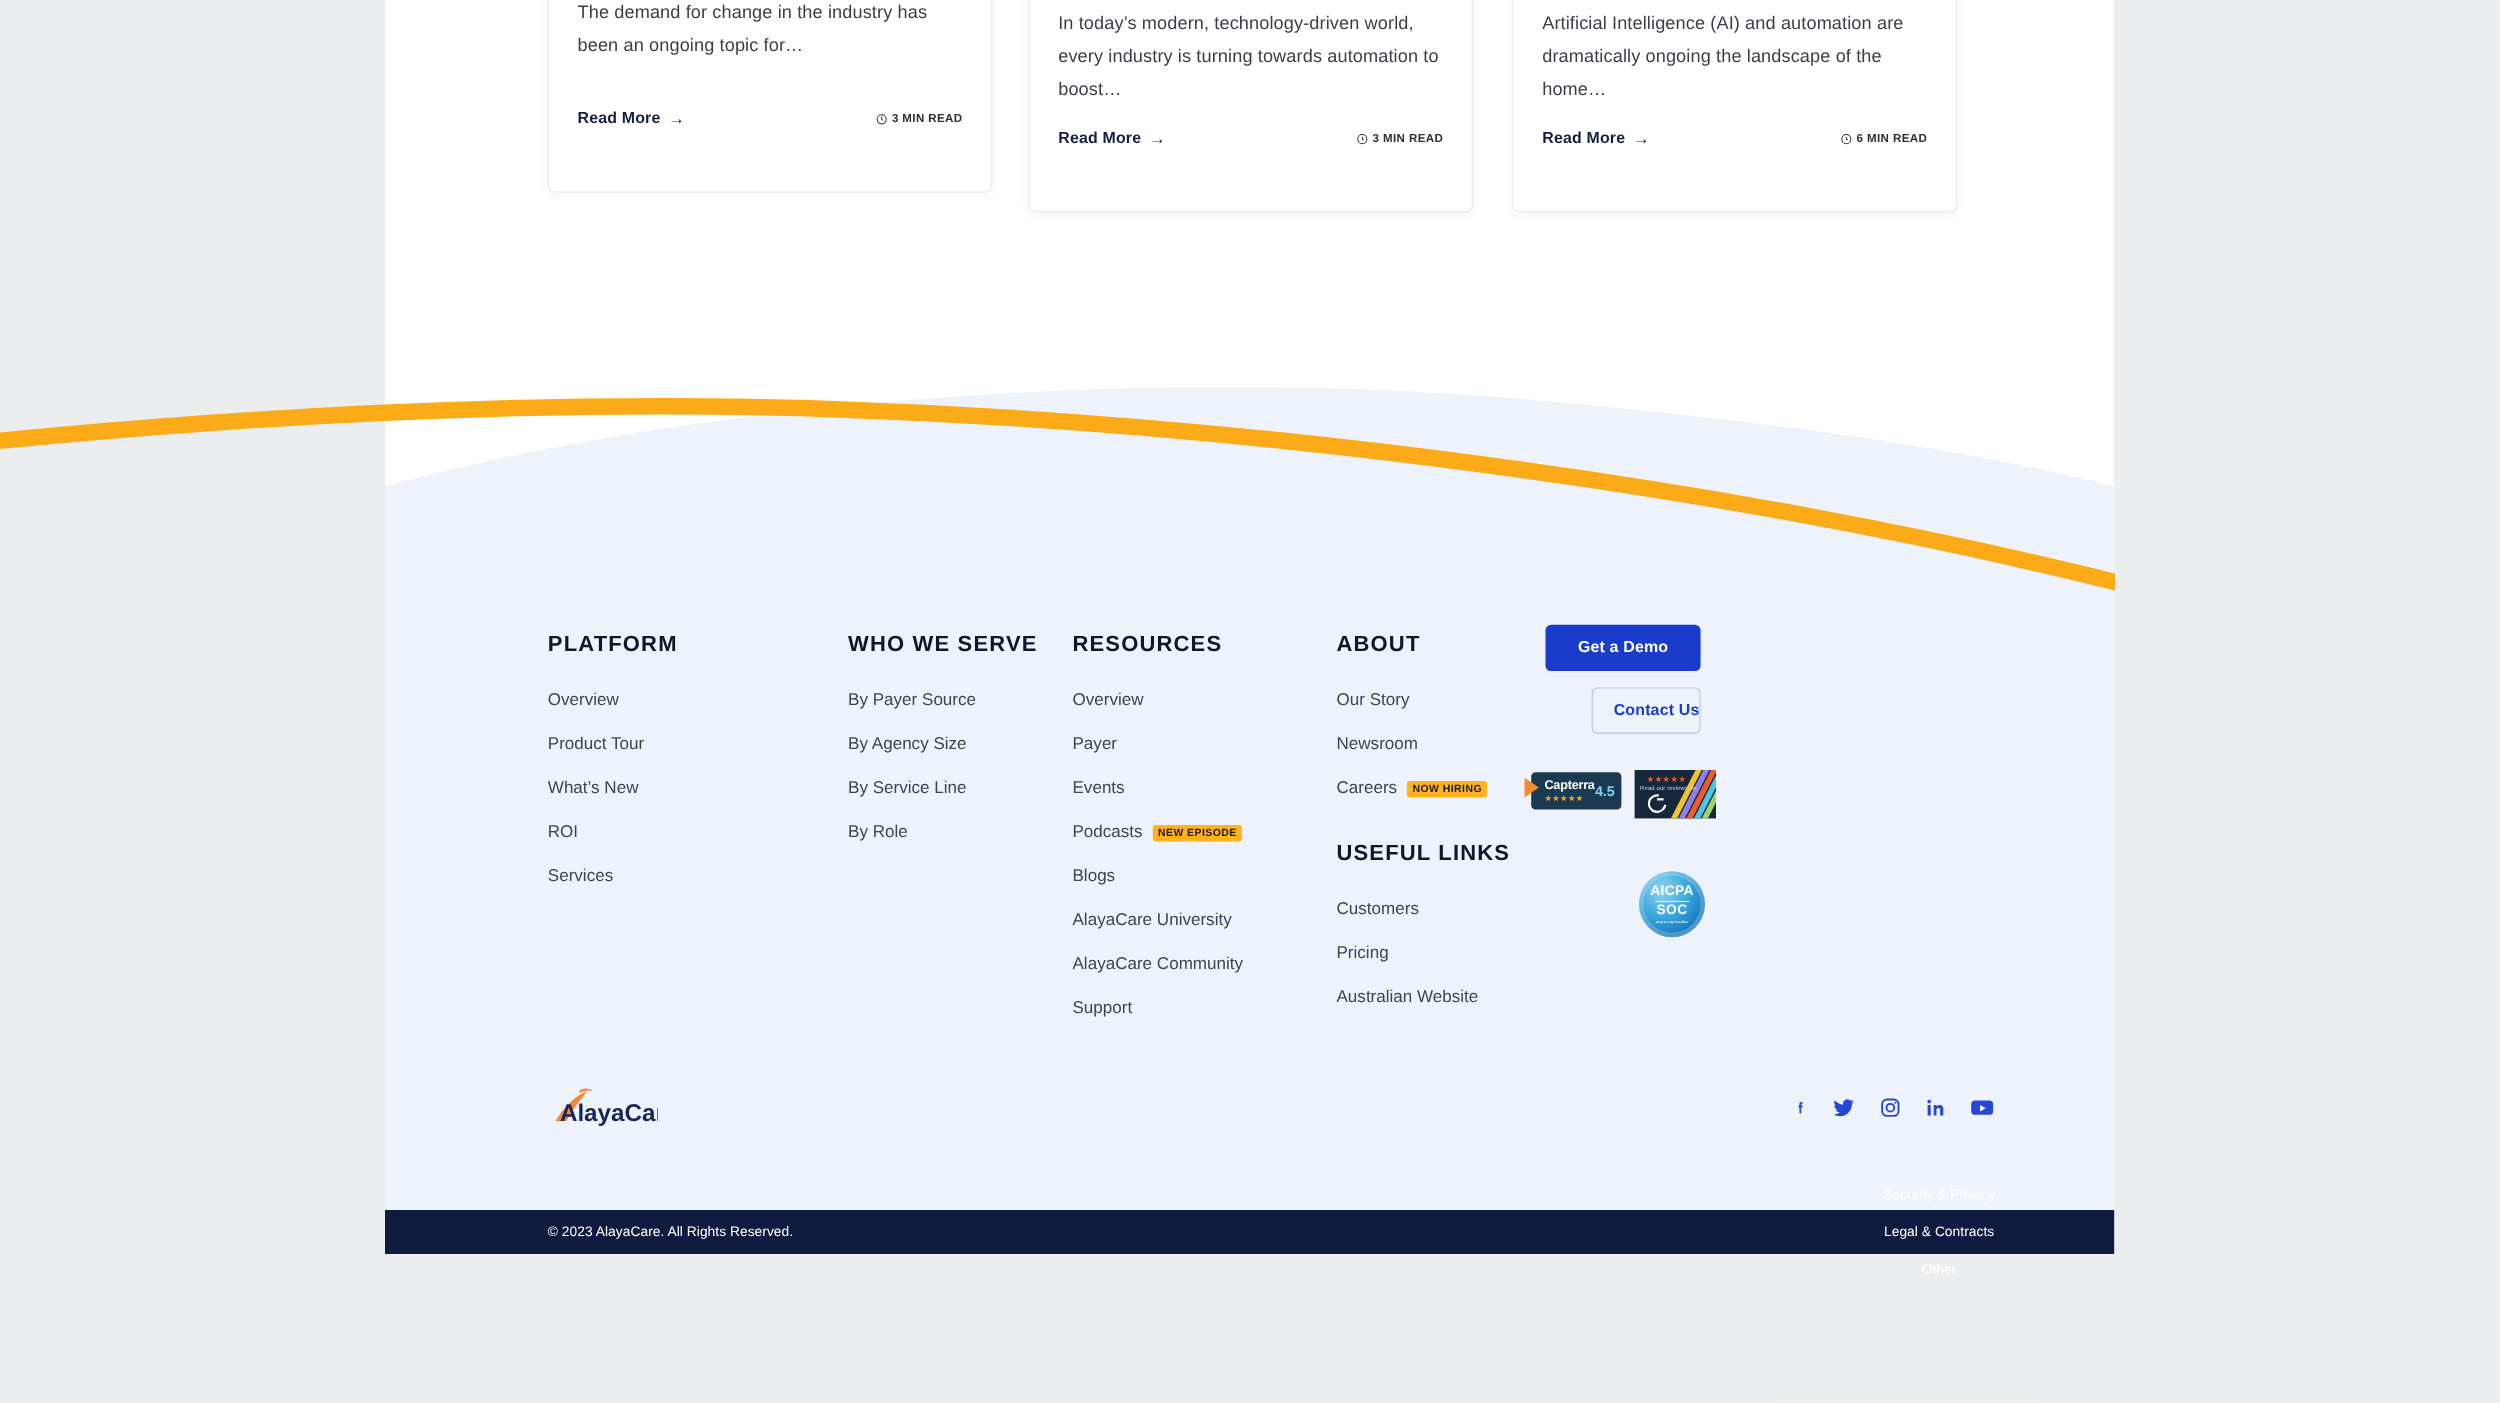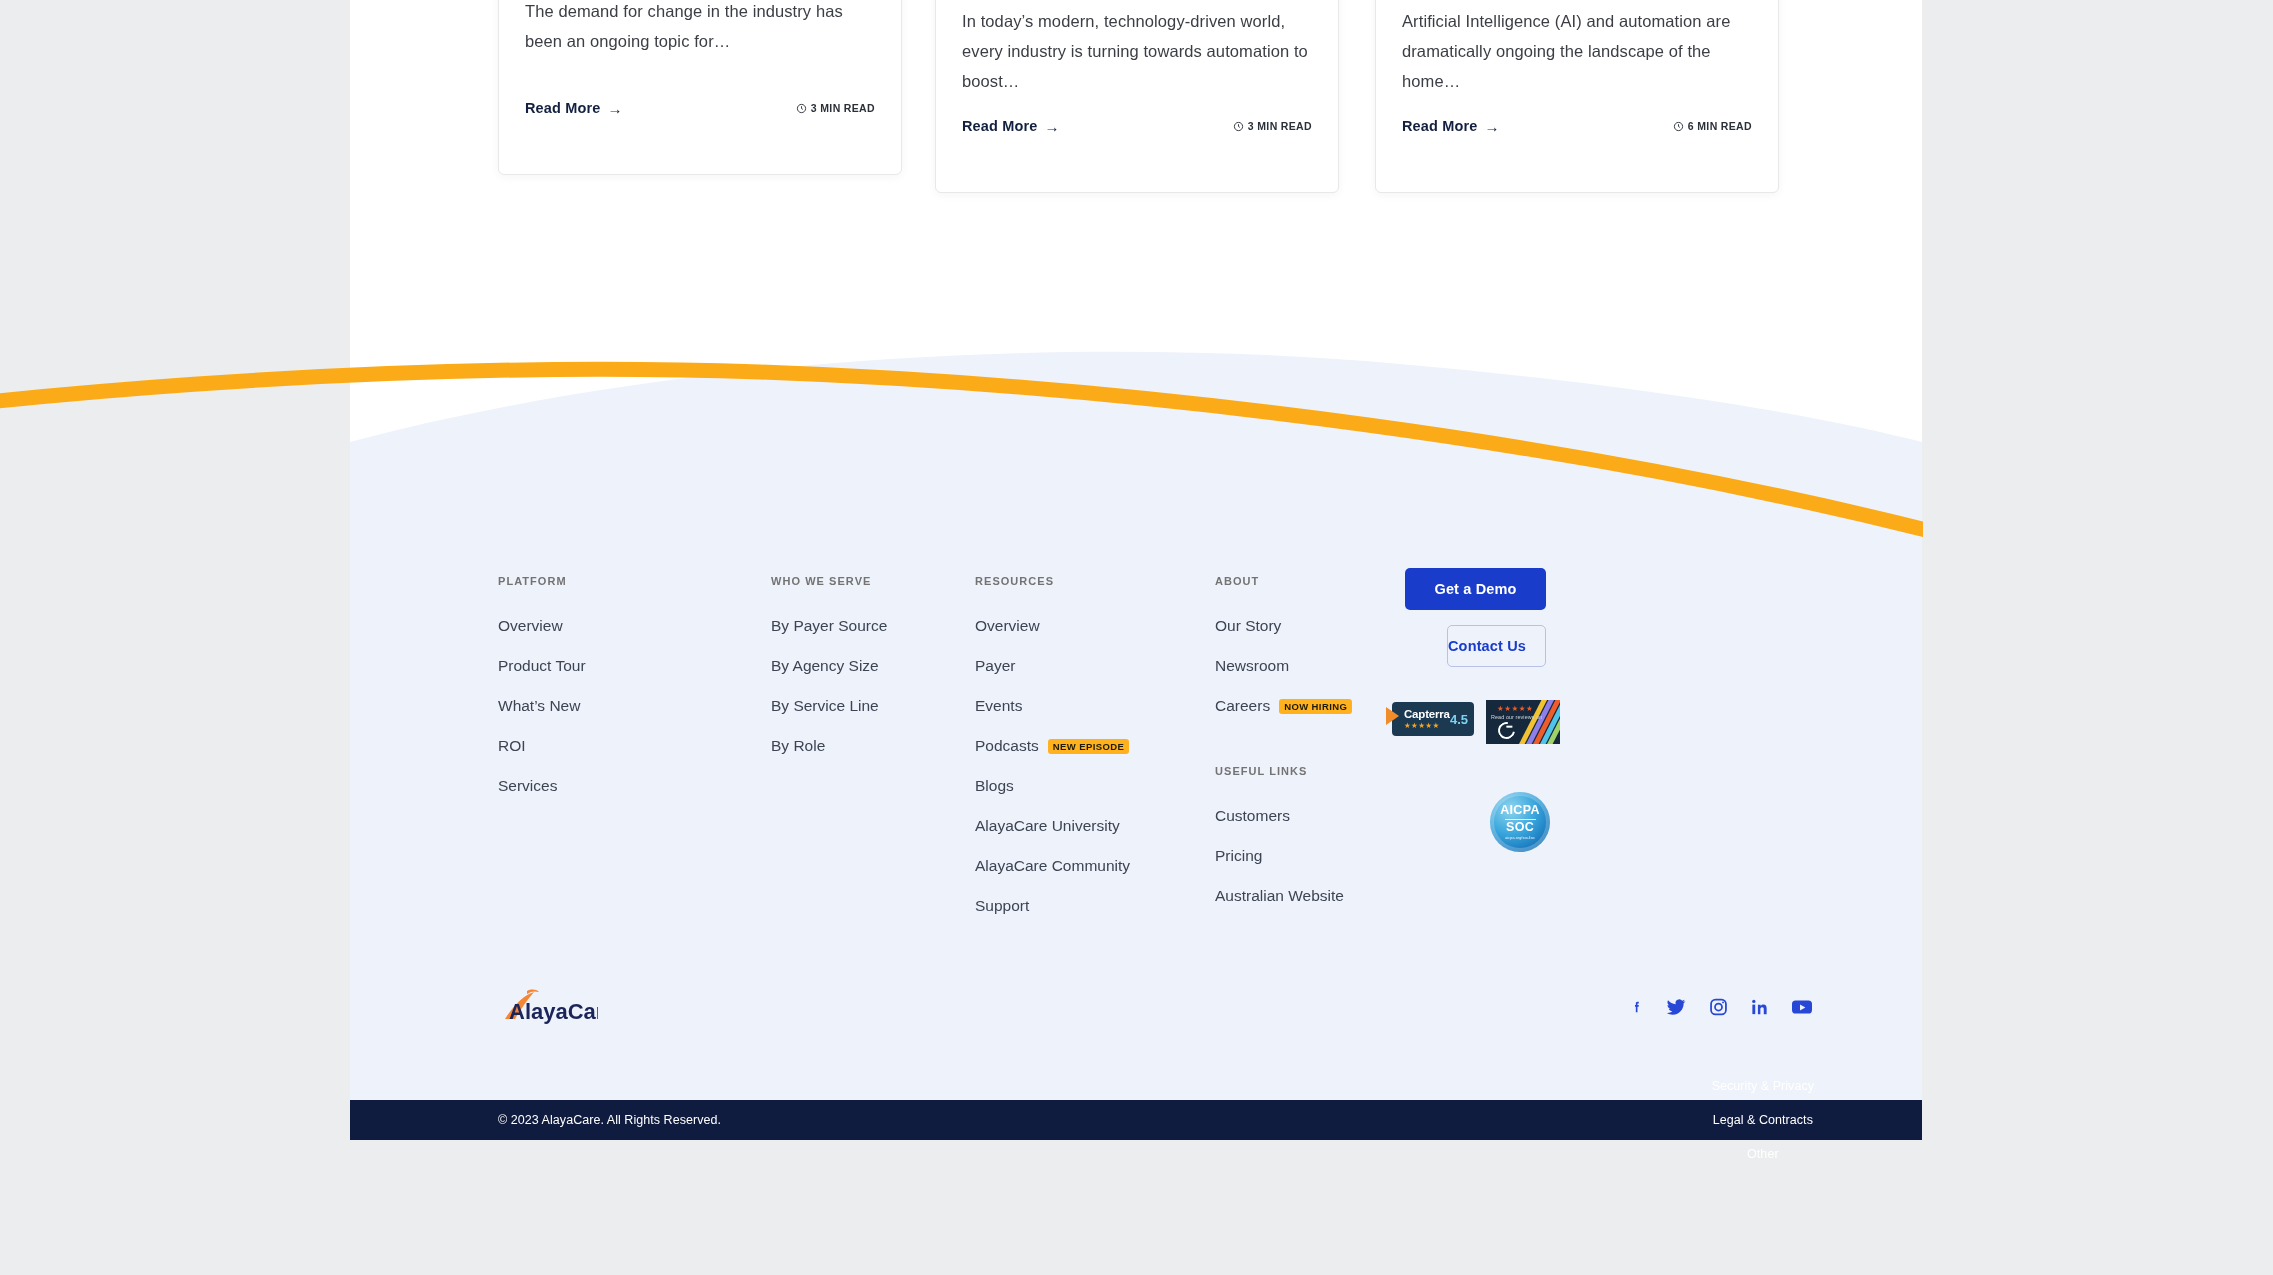--- a/index.html
+++ b/index.html
@@ -104,24 +104,24 @@
   .footer-blue-clip svg { display:block; }
 
   
   .footer-inner {
     position: absolute;
     left: 0; top: 0;
     width: 1572px; height: 1140px;
   }
   .fcol { position: absolute; }
   .fcol-heading {
-    font-size: 11px;
+    font-size: 20px;
     font-weight: bold;
     letter-spacing: 1.05px;
-    color: #737373;
+    color: #0f172a;
     margin-bottom: 29px;
     white-space: nowrap;
   }
   .flink {
     display: block;
     font-size: 15.5px;
     line-height: 20px;
     color: #3d4452;
     text-decoration: none;
     margin-bottom: 20px;
@@ -175,21 +175,21 @@
   .btn-contact {
     display: block;
     width: 99px;
     margin-left: 42px;
     margin-top: 15px;
     padding: 12px 0;
     background: transparent;
     color: #1a3ccb;
     font-size: 14.5px;
     font-weight: bold;
-    text-align: left;
+    text-align: right;
     border: 1px solid #b9c2e6;
     border-radius: 5px;
     letter-spacing: 0.15px;
     cursor: pointer;
     font-family: "Liberation Sans", sans-serif;
   }
 
   
   .badges { position: absolute; left: 1040px; top: 700px; }
   .badge-row { display: flex; align-items: flex-start; gap: 10px; }

